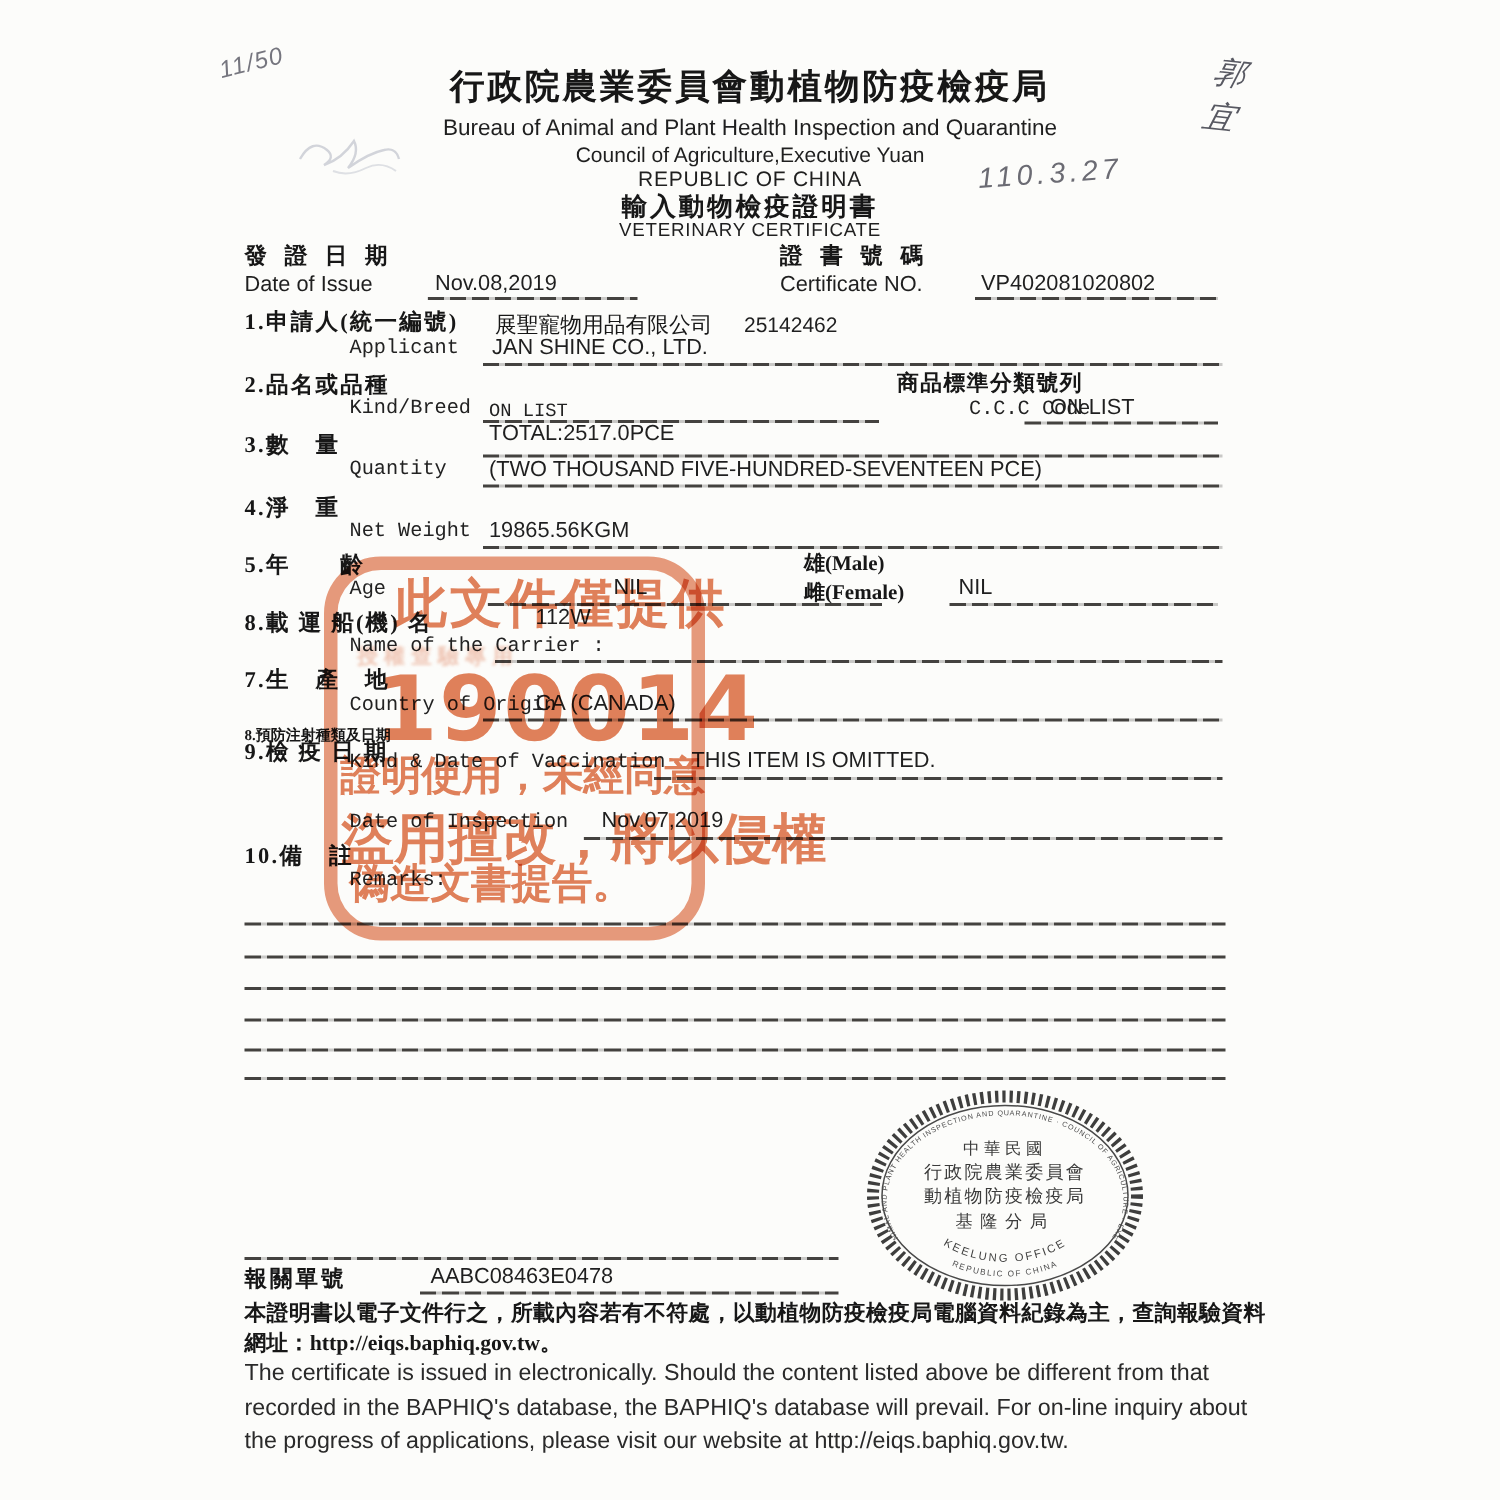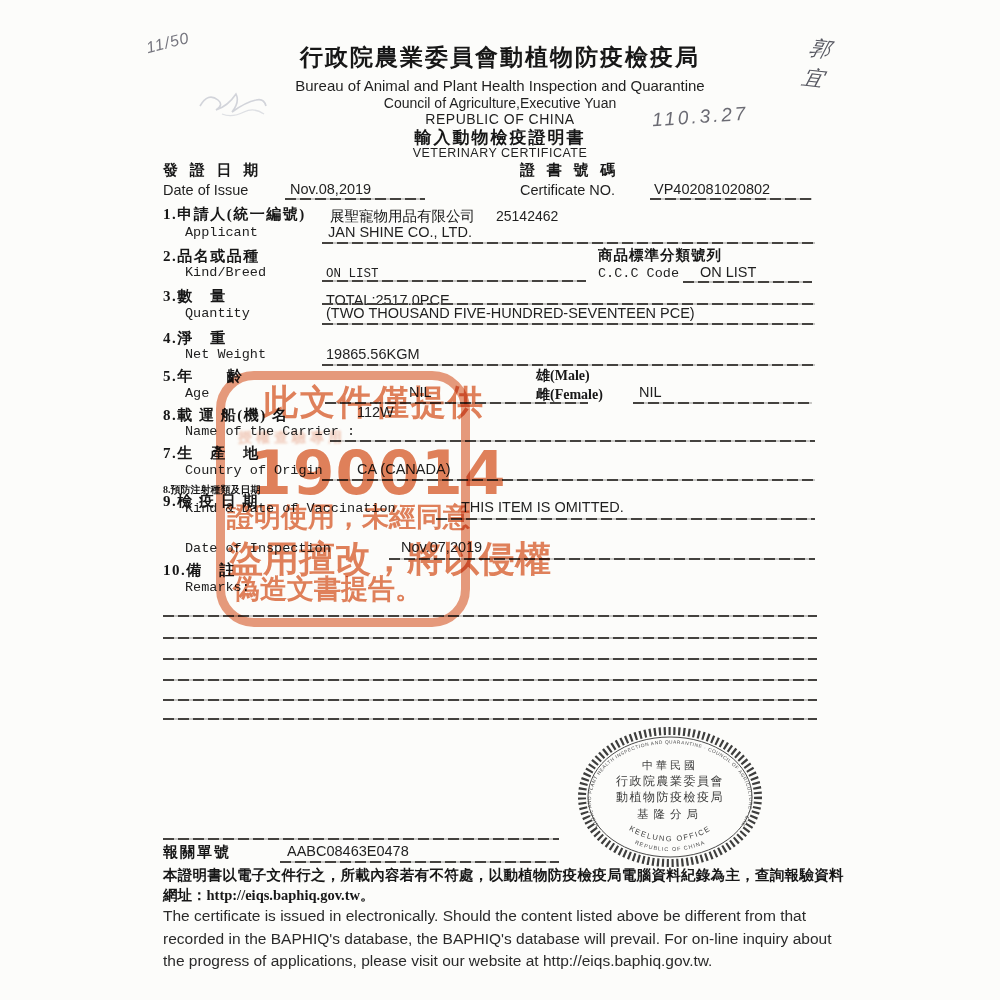--- a/index.html
+++ b/index.html
@@ -5,21 +5,21 @@
   html,body{margin:0;padding:0;}
   body{background:#e9e9e9;font-family:"Liberation Sans","DejaVu Sans",sans-serif;}
   .page{position:relative;width:1000px;height:1000px;background:#fcfcfa;margin:0 auto;overflow:hidden;color:#1d1d1d;}
   .abs{position:absolute;white-space:nowrap;}
   .zh{font-family:"Liberation Serif","DejaVu Serif",serif;color:#171717;}
   .mono{font-family:"Liberation Mono","DejaVu Sans Mono",monospace;color:#222;}
   .sans{font-family:"Liberation Sans","DejaVu Sans",sans-serif;color:#1f1f1f;}
   .hdr{left:160px;width:680px;text-align:center;}
   .rule{position:absolute;height:2px;background:repeating-linear-gradient(90deg,#44423f 0 11px,rgba(68,66,63,.28) 11px 15px);}
   .lbl-zh{font-size:15px;font-weight:700;letter-spacing:1.5px;}
-  .lbl-en{font-size:13.5px;}
+  .lbl-en{font-size:13.5px;margin-left:48px;}
   .val{font-size:14.5px;}
   .hw{color:#75757e;font-style:italic;}
   
   .wm{color:#e2825c;mix-blend-mode:multiply;font-family:"DejaVu Sans","Liberation Sans",sans-serif;font-weight:700;}
   .wm-box{position:absolute;left:216px;top:371px;width:236px;height:238px;border:9px solid rgba(226,130,92,.8);border-radius:38px;mix-blend-mode:multiply;}
   
   .seal{position:absolute;left:575px;top:724px;width:190px;height:146px;opacity:.92;}
 </style>
 </head>
 <body>
@@ -60,21 +60,21 @@
   <div class="abs zh lbl-zh" style="left:163px;top:247px;">2.品名或品種</div>
   <div class="abs zh" style="left:598px;top:246px;font-size:14.5px;font-weight:700;letter-spacing:1px;">商品標準分類號列</div>
   <div class="abs mono lbl-en" style="left:185px;top:265px;">Kind/Breed</div>
   <div class="abs mono" style="left:326px;top:267px;font-size:12.5px;">ON LIST</div>
   <div class="rule" style="left:322px;top:280px;width:264px;"></div>
   <div class="abs mono lbl-en" style="left:598px;top:266px;">C.C.C Code</div>
   <div class="abs sans val" style="left:700px;top:264px;">ON LIST</div>
   <div class="rule" style="left:683px;top:281px;width:129px;"></div>
 
   <div class="abs zh lbl-zh" style="left:163px;top:287px;">3.數　量</div>
-  <div class="abs sans val" style="left:326px;top:292px;text-align:right;">TOTAL:2517.0PCE</div>
+  <div class="abs sans val" style="left:326px;top:281px;text-align:right;">TOTAL:2517.0PCE</div>
   <div class="rule" style="left:322px;top:303px;width:493px;"></div>
   <div class="abs mono lbl-en" style="left:185px;top:306px;">Quantity</div>
   <div class="abs sans val" style="left:326px;top:305px;">(TWO THOUSAND FIVE-HUNDRED-SEVENTEEN PCE)</div>
   <div class="rule" style="left:322px;top:323px;width:493px;"></div>
 
   <div class="abs zh lbl-zh" style="left:163px;top:329px;">4.淨　重</div>
   <div class="abs mono lbl-en" style="left:185px;top:347px;">Net Weight</div>
   <div class="abs sans val" style="left:326px;top:346px;">19865.56KGM</div>
   <div class="rule" style="left:322px;top:364px;width:493px;"></div>
 

